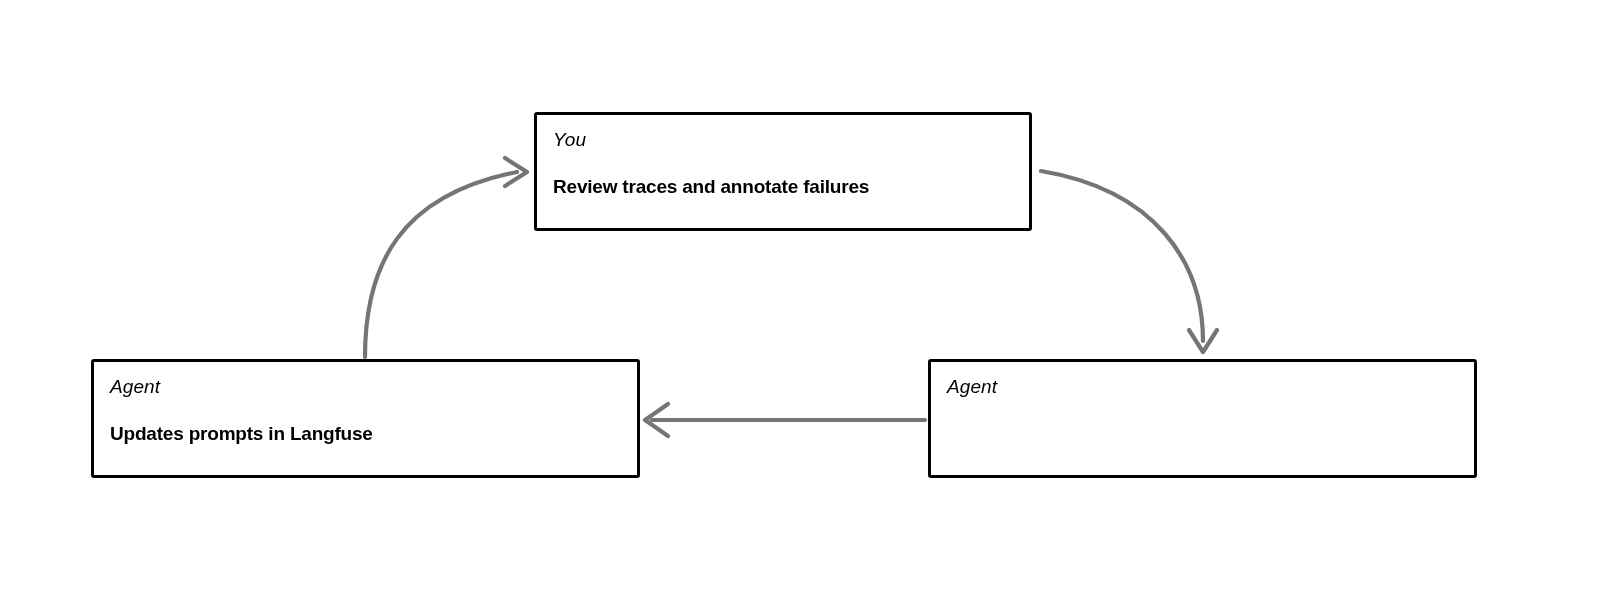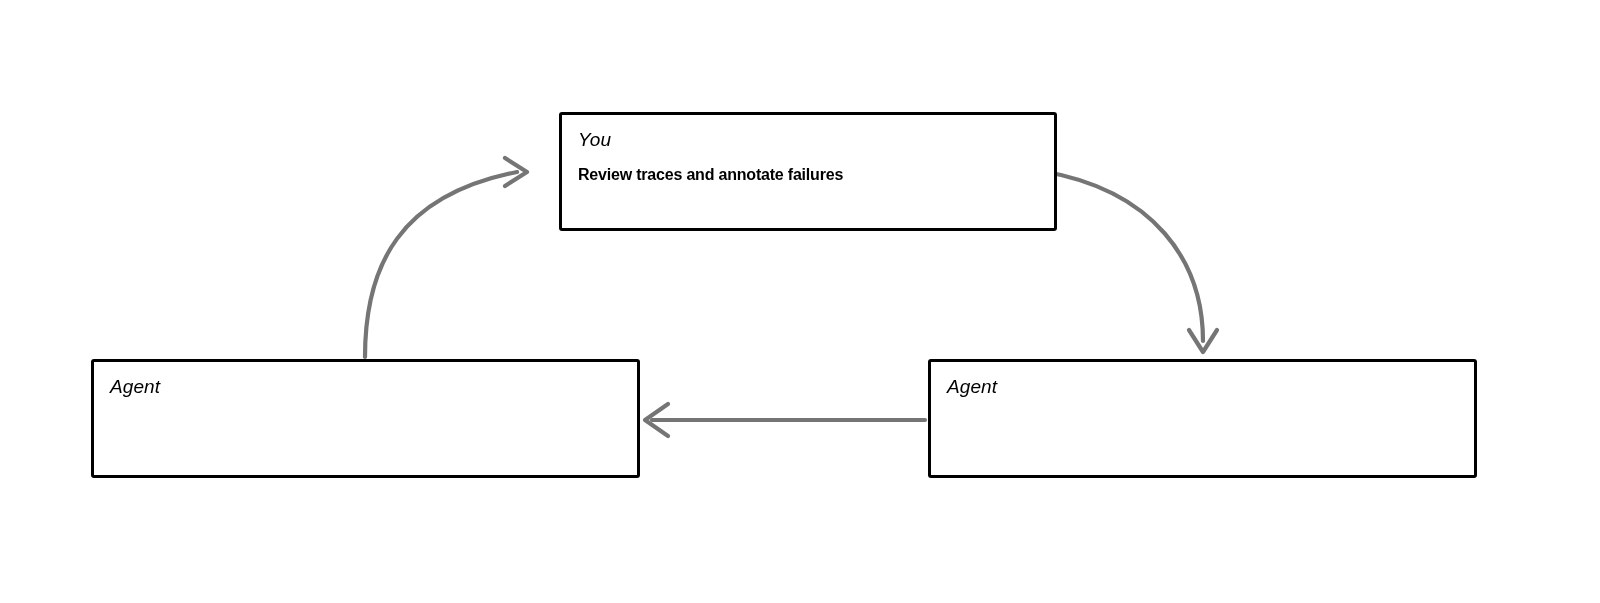--- a/index.html
+++ b/index.html
@@ -40,28 +40,28 @@
   }
   .node-role {
     font-style: italic;
     font-size: 19px;
     line-height: 22px;
     color: #000000;
     letter-spacing: 0.1px;
   }
   .node-title {
     font-weight: bold;
-    font-size: 16px;
+    font-size: 19px;
     line-height: 26px;
     color: #000000;
     letter-spacing: -0.2px;
-    margin-top: 11px;
+    margin-top: 23px;
   }
   #node-you {
-    left: 559px;
+    left: 534px;
     top: 112px;
     width: 498px;
     height: 119px;
   }
   #node-update {
     left: 91px;
     top: 359px;
     width: 549px;
     height: 119px;
   }
@@ -91,19 +91,20 @@
     </g>
   </svg>
 
   <div class="node-box" id="node-you">
     <div class="node-role">You</div>
     <div class="node-title">Review traces and annotate failures</div>
   </div>
 
   <div class="node-box" id="node-update">
     <div class="node-role">Agent</div>
+    <div class="node-title">Updates prompts in Langfuse</div>
   </div>
 
   <div class="node-box" id="node-fetch">
     <div class="node-role">Agent</div>
   </div>
 
 </div>
 
 </body></html>

